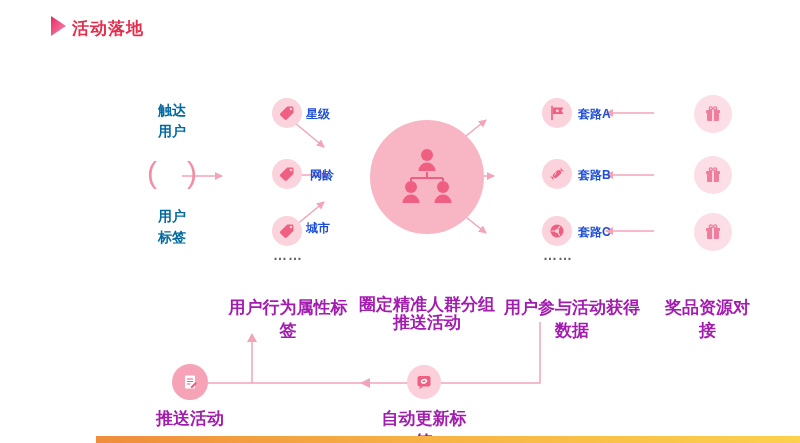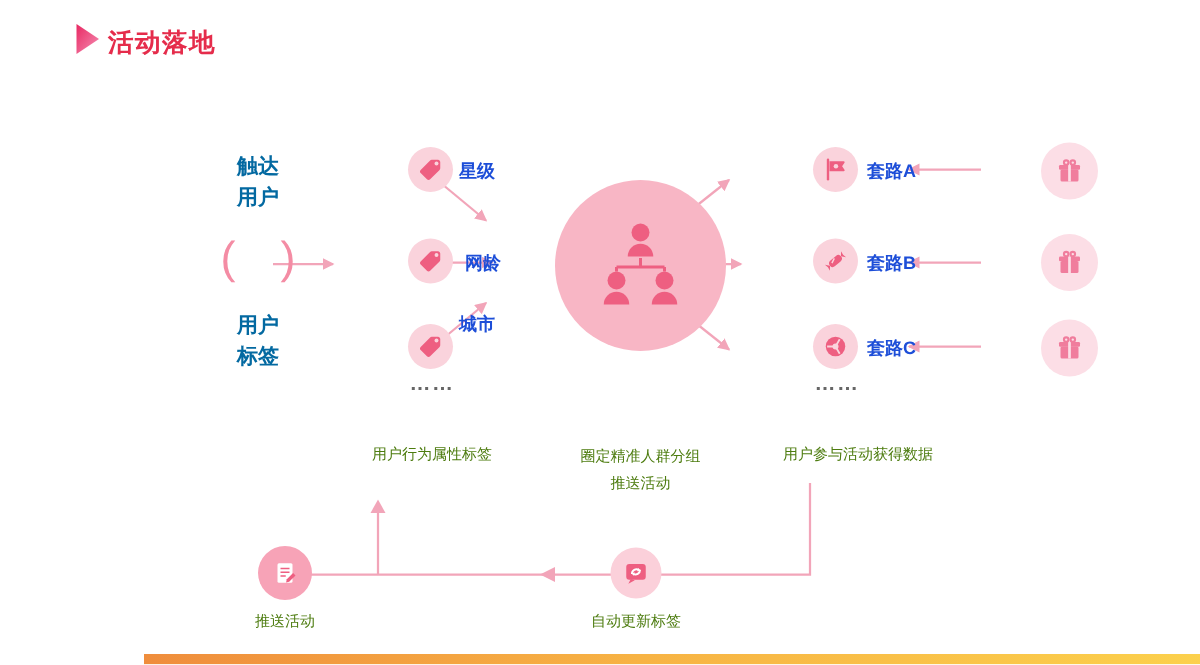--- a/index.html
+++ b/index.html
@@ -2,21 +2,21 @@
 <html><head>
 <meta charset="utf-8">
 <style>
   html,body{margin:0;padding:0;background:#fff;}
   body{font-family:"Liberation Sans","DejaVu Sans",sans-serif;}
   #page{position:relative;width:800px;height:443px;background:#fff;overflow:hidden;}
   .abs{position:absolute;}
   #connectors{position:absolute;left:0;top:0;z-index:1;}
   .layer{position:absolute;left:0;top:0;width:100%;height:100%;z-index:2;margin-left:32px;}
   .title{font-size:17px;font-weight:bold;color:#e52c4b;letter-spacing:1px;}
-  .lbl{font-weight:normal;color:#4d7c0f;font-size:10px;}
+  .lbl{font-weight:bold;color:#a21caf;font-size:17px;}
   .small-lbl{font-weight:bold;color:#1d4ed8;font-size:12px;}
   .pre{white-space:pre-line;}
   .ctr{text-align:center;}
   .big-lbl{font-weight:bold;color:#0369a1;font-size:14px;line-height:21px;}
   .circle{border-radius:50%;background:#fad3dc;display:flex;align-items:center;justify-content:center;}
   .paren{font-size:30px;color:#f48ca4;font-weight:400;line-height:36px;}
   .ellipsis{font-size:14px;font-weight:bold;color:#666;letter-spacing:1px;}
   .bottom-bar{background:linear-gradient(90deg,#ef8d3c 0%,#f7b344 45%,#fcd34d 100%);}
 </style>
 </head>
@@ -90,21 +90,21 @@
     <span class="abs small-lbl" style="left:278px;top:167px;">网龄</span>
 
     <div class="abs circle" style="left:240px;top:216px;width:30px;height:30px;">
       <span>
           <svg width="16" height="16" viewBox="0 0 16 16" style="display:block;">
             <path fill="#ee5f81" d="M8.8 1.5h4.2c.8 0 1.5.7 1.5 1.5v4.2c0 .4-.16.78-.44 1.06l-6.3 6.3c-.59.59-1.54.59-2.12 0L1.44 10.4c-.59-.59-.59-1.54 0-2.12l6.3-6.3c.28-.28.66-.44 1.06-.44z"></path>
             <circle cx="12" cy="4" r="1.3" fill="#fad3dc"></circle>
           </svg>
         </span>
     </div>
-    <span class="abs small-lbl" style="left:274px;top:208px;">城市</span>
+    <span class="abs small-lbl" style="left:274px;top:220px;">城市</span>
 
     <div class="abs ellipsis ctr" style="left:234px;top:247px;width:44px;">……</div>
 
     <div class="abs circle" style="left:338px;top:120px;width:114px;height:114px;background:#f8b6c5;">
       <span>
         <svg width="72" height="70" viewBox="0 0 70 70" style="display:block;">
           <g fill="#ee5f81">
             <circle cx="35" cy="13" r="6"></circle>
               <path d="M26.5 29 a8.5 8.5 0 0 1 17 0 z"></path>
             <circle cx="19" cy="45" r="6"></circle>
@@ -196,20 +196,21 @@
               <circle cx="11.2" cy="3.4" r="1.5"></circle>
             </g>
           </svg>
         </span>
     </div>
 
     <div class="abs lbl ctr" style="left:192px;top:296px;width:128px;">用户行为属性标签</div>
     <div class="abs lbl ctr pre" style="left:325px;top:296px;width:140px;line-height:18px;text-align:center;">圈定精准人群分组
 推送活动</div>
     <div class="abs lbl ctr" style="left:466px;top:296px;width:148px;">用户参与活动获得数据</div>
+    <div class="abs lbl ctr" style="left:628px;top:296px;width:95px;">奖品资源对接</div>
 
     <div class="abs circle" style="left:140px;top:364px;width:36px;height:36px;background:#f7a3b7;">
       <span>
           <svg width="18" height="18" viewBox="0 0 18 18" style="display:block;">
             <rect x="4" y="2.5" width="10" height="13" rx="1" fill="#fff"></rect>
             <g stroke="#ee5f81" stroke-width="1" fill="none">
               <path d="M6 6 H12 M6 8.5 H12 M6 11 H9.5"></path>
             </g>
             <path d="M10.2 13.2 l4.2-4.2 1.6 1.6 -4.2 4.2 -2.1 .5 z" fill="#ee5f81"></path>
           </svg>

